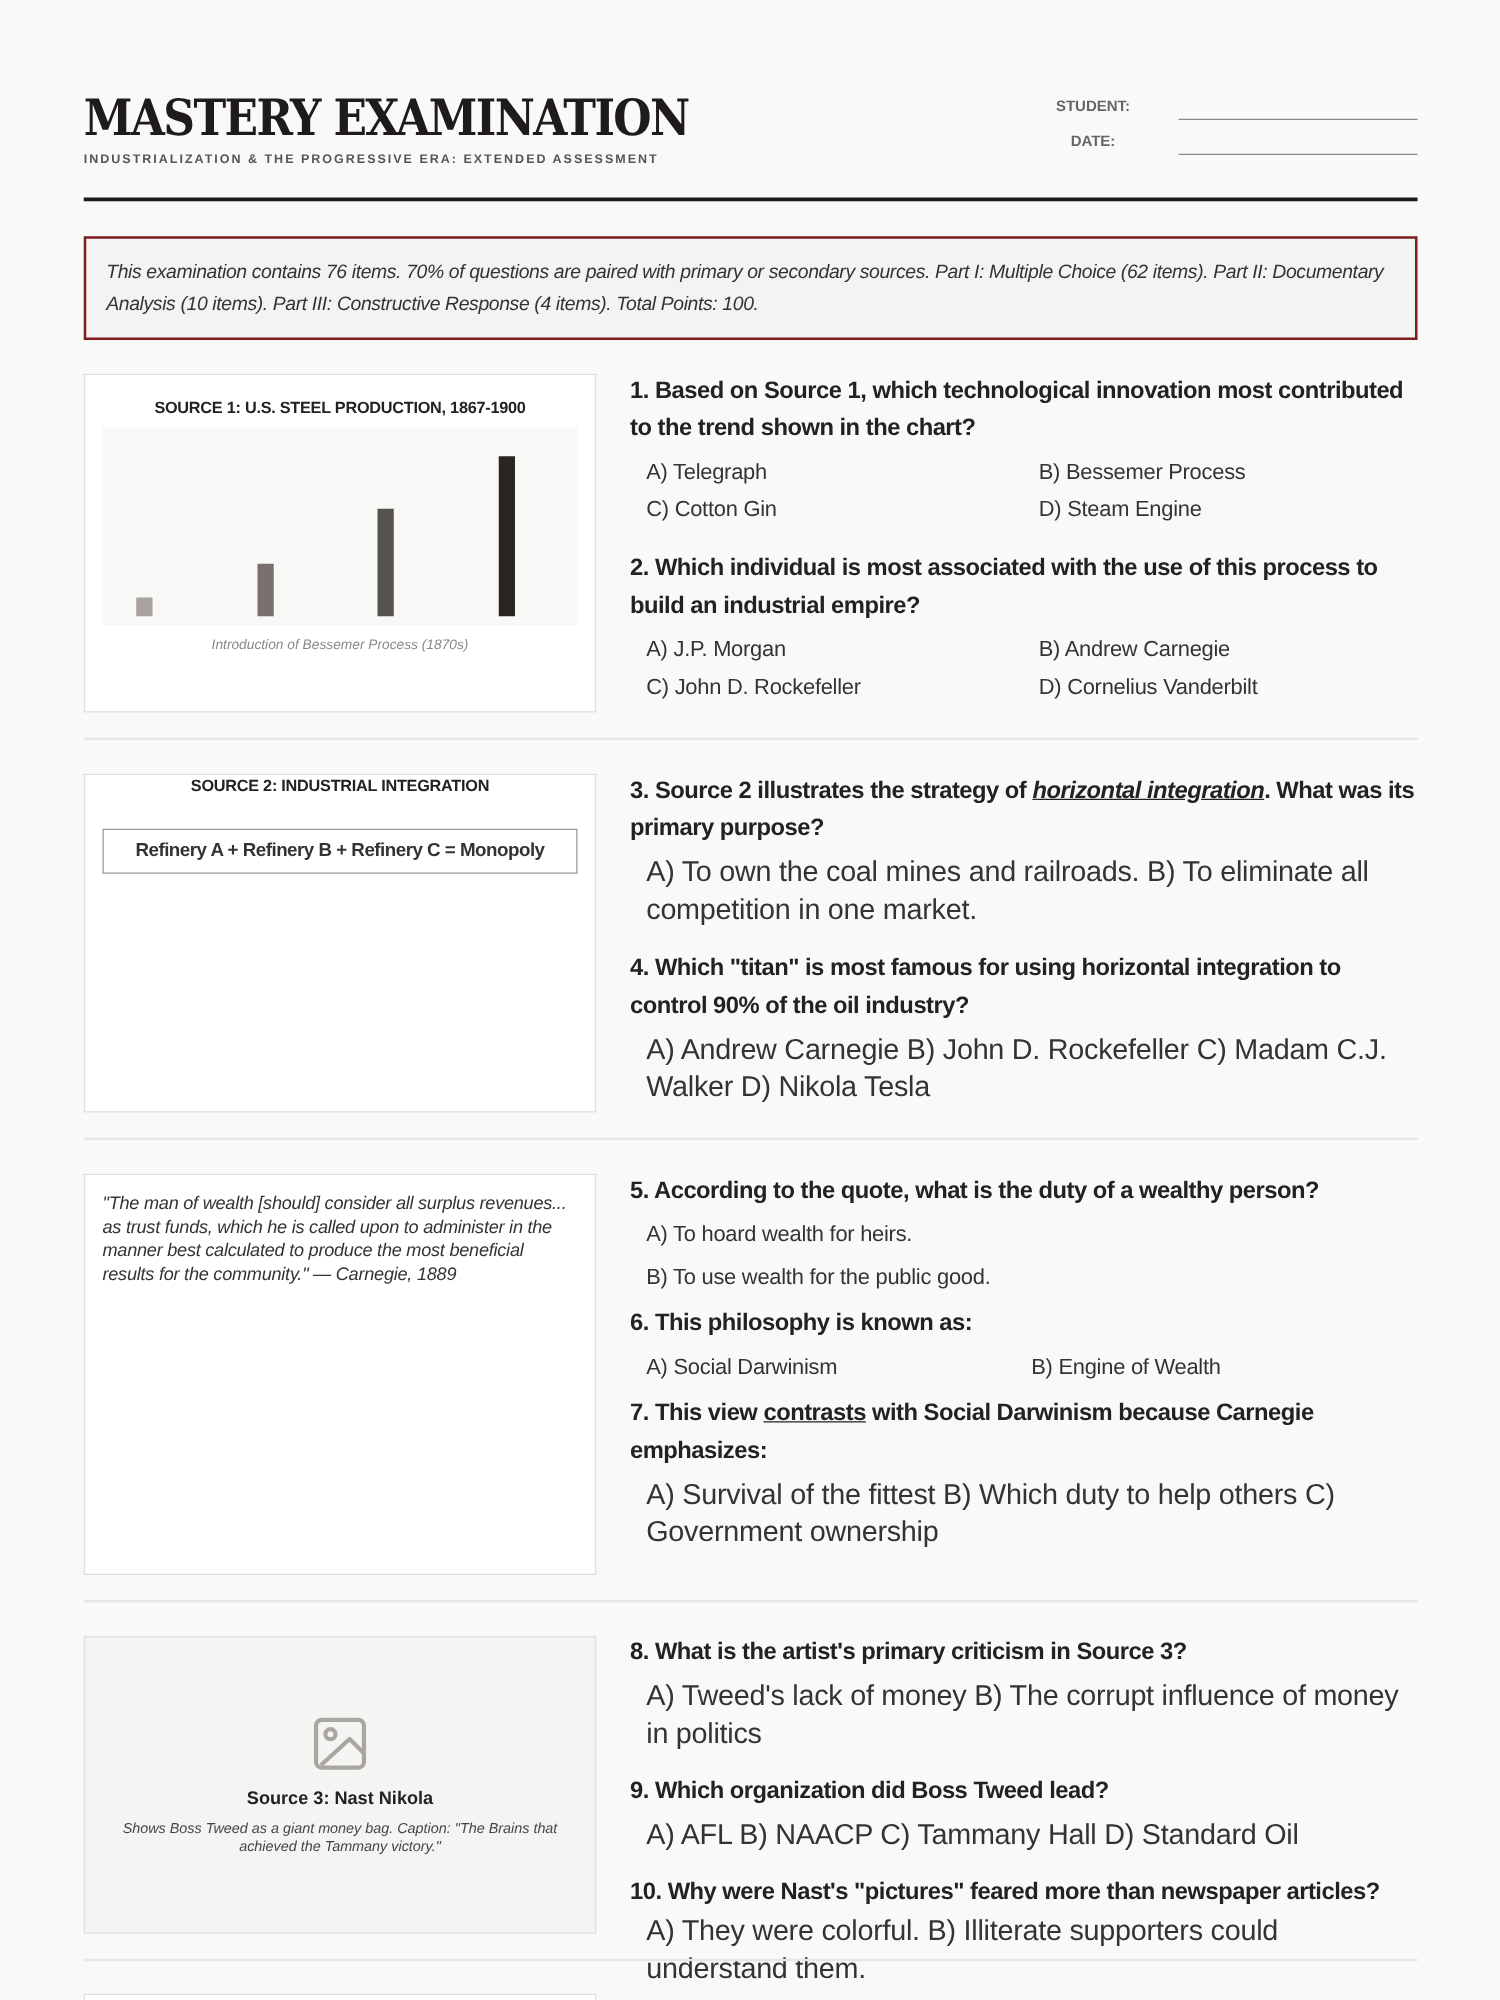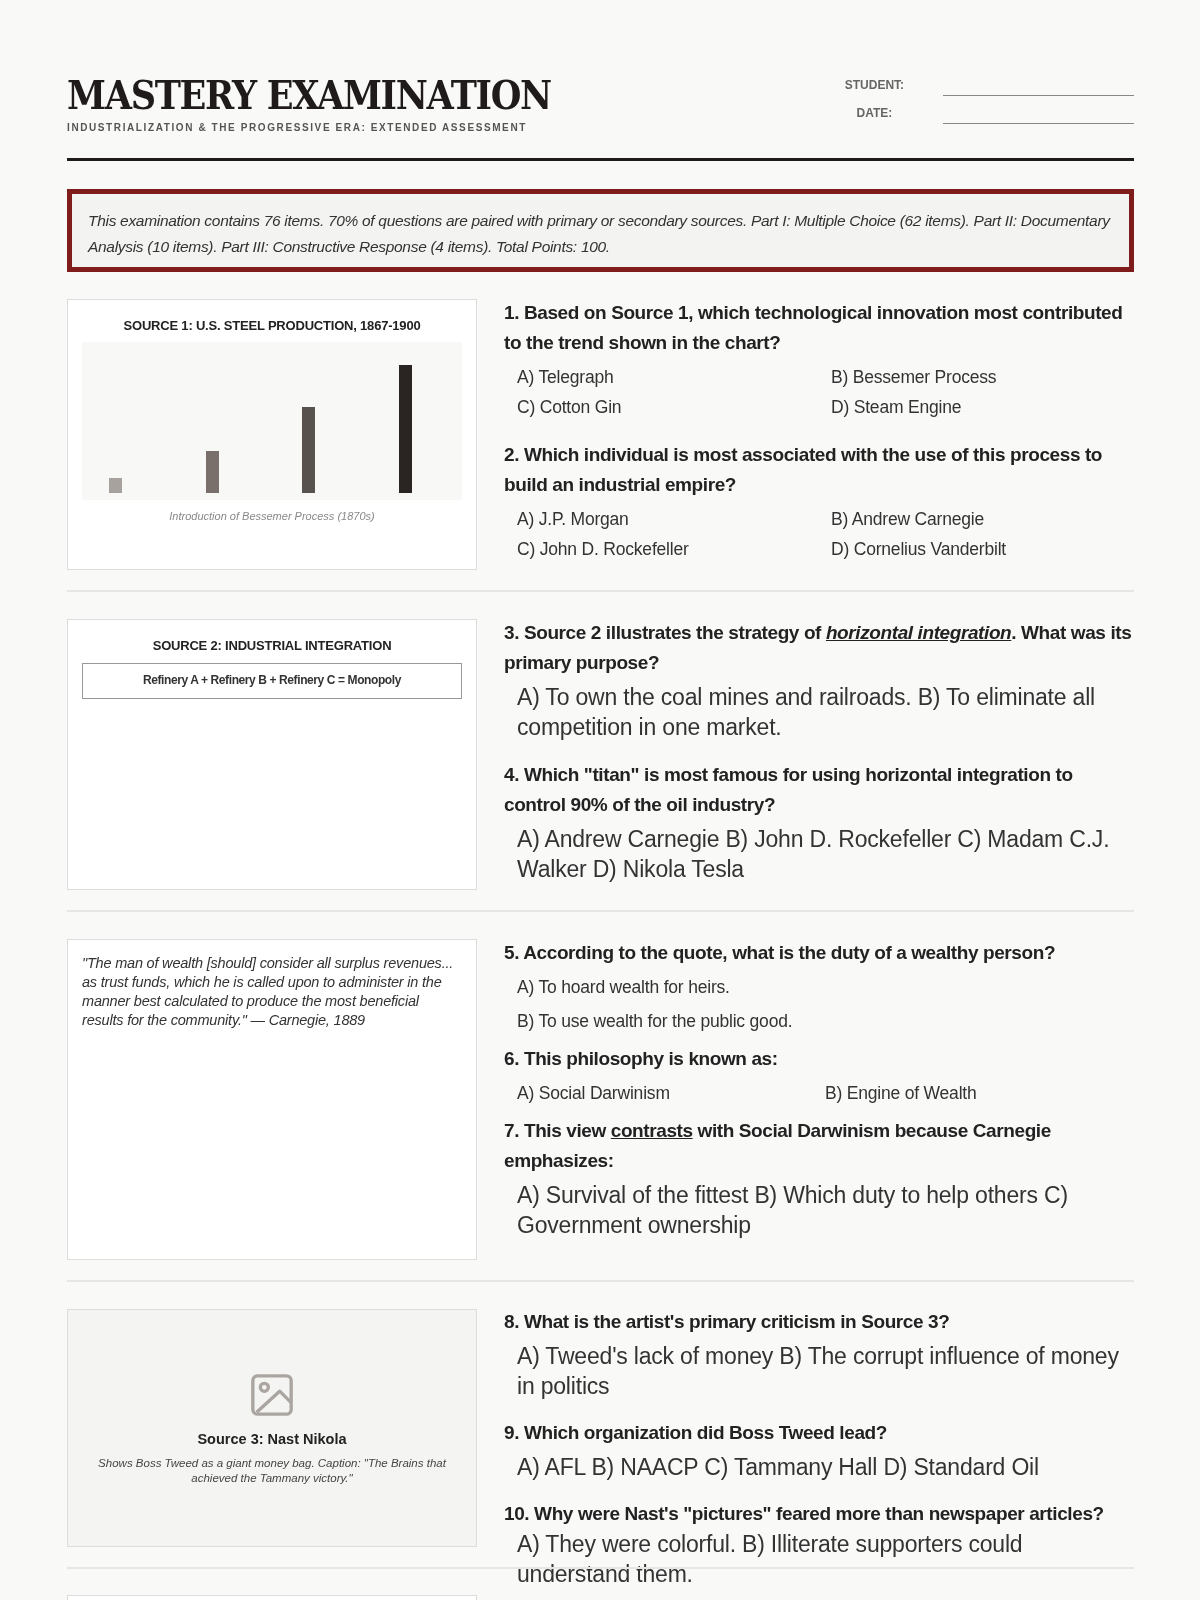--- a/index.html
+++ b/index.html
@@ -28,21 +28,21 @@
   }
   .meta { position: absolute; right: 0; top: 68px; width: 300px; }
   .meta-row { display: flex; align-items: flex-end; justify-content: flex-end; height: 28px; }
   .meta-label { font-size: 12px; font-weight: bold; color: #666; width: 90px; text-align: center; margin-right: 28px; padding-bottom: 4px; }
   .meta-line { width: 213px; border-bottom: 1.5px solid #888; height: 20px; }
   .rule { position: absolute; left: 0; right: 0; top: 158px; height: 3px; background: #1e1b1a; }
 
   
   .instructions {
     position: absolute; left: 0; top: 189px; width: 1067px; height: 83px;
-    background: #f3f3f2; border: 5px solid #7f1d1d;
+    background: #f3f3f2; border: 2px solid #7f1d1d;
     padding: 14px 16px; font-style: italic; font-size: 15.5px; line-height: 26px; color: #333;
     letter-spacing: -0.3px;
   }
   .row-sep { position: absolute; left: 0; width: 1067px; height: 2px; background: #e6e6e4; }
   .source {
     position: absolute; left: 0; width: 410px;
     background: #fff; border: 1.5px solid #ddd;
   }
   .source.gray { background: #f4f4f3; }
   .qcol { position: absolute; left: 437px; width: 630px; }
@@ -57,21 +57,21 @@
 
   
   .src-title { text-align: center; font-weight: bold; font-size: 13px; color: #222; letter-spacing: -0.2px; }
   .chart-area { position: absolute; left: 14px; top: 42px; width: 380px; height: 158px; background: #f8f8f7; }
   .bar { position: absolute; width: 13px; bottom: 7px; }
   .chart-caption { position: absolute; left: 0; width: 100%; top: 210px; text-align: center; font-style: italic; font-size: 11px; color: #888; }
 
   
   .formula-box {
     position: absolute; left: 14px; top: 43px; width: 380px; height: 36px;
-    border: 1.5px solid #999; text-align: center; line-height: 33px; font-size: 12px; font-weight: bold; color: #333;
+    border: 1.5px solid #999; text-align: center; line-height: 33px; font-size: 15px; font-weight: bold; color: #333;
     letter-spacing: -0.4px;
   }
 
   
   .quote { padding: 14px 14px; font-style: italic; font-size: 14.5px; line-height: 19px; color: #333; letter-spacing: -0.2px; }
 
   
   .img-icon { position: absolute; left: 50%; margin-left: -23px; top: 62px; width: 46px; height: 46px; }
   .src3-title { position: absolute; left: 0; width: 100%; top: 121px; text-align: center; font-weight: bold; font-size: 14.5px; color: #222; }
   .src3-caption { position: absolute; left: 18px; right: 18px; top: 146px; text-align: center; font-style: italic; font-size: 11.5px; line-height: 15px; color: #444; }
@@ -129,21 +129,21 @@
         <div class="opt">B) Andrew Carnegie</div>
         <div class="opt">C) John D. Rockefeller</div>
         <div class="opt">D) Cornelius Vanderbilt</div>
       </div>
     </div>
   </div>
 
   <div class="row-sep" style="top:590px;"></div>
 
   <div class="source" style="top:619px; height:271px;">
-    <div class="src-title" style="margin-top:18px;">SOURCE 2: INDUSTRIAL INTEGRATION</div>
+    <div class="src-title" style="margin-top:1px;">SOURCE 2: INDUSTRIAL INTEGRATION</div>
     <div class="formula-box">Refinery A + Refinery B + Refinery C = Monopoly</div>
   </div>
 
   <div class="qcol" style="top:618px;">
     <div>
       <div class="q"><span>3.</span> <span>Source 2 illustrates the strategy of </span><span class="em-u">horizontal integration</span><span>. What was its primary purpose?</span></div>
       <div class="opt-inline">A) To own the coal mines and railroads. B) To eliminate all competition in one market.</div>
     </div>
     <div style="margin-top:18px;">
       <div class="q"><span>4.</span> <span>Which "titan" is most famous for using horizontal integration to control 90% of the oil industry?</span></div>

